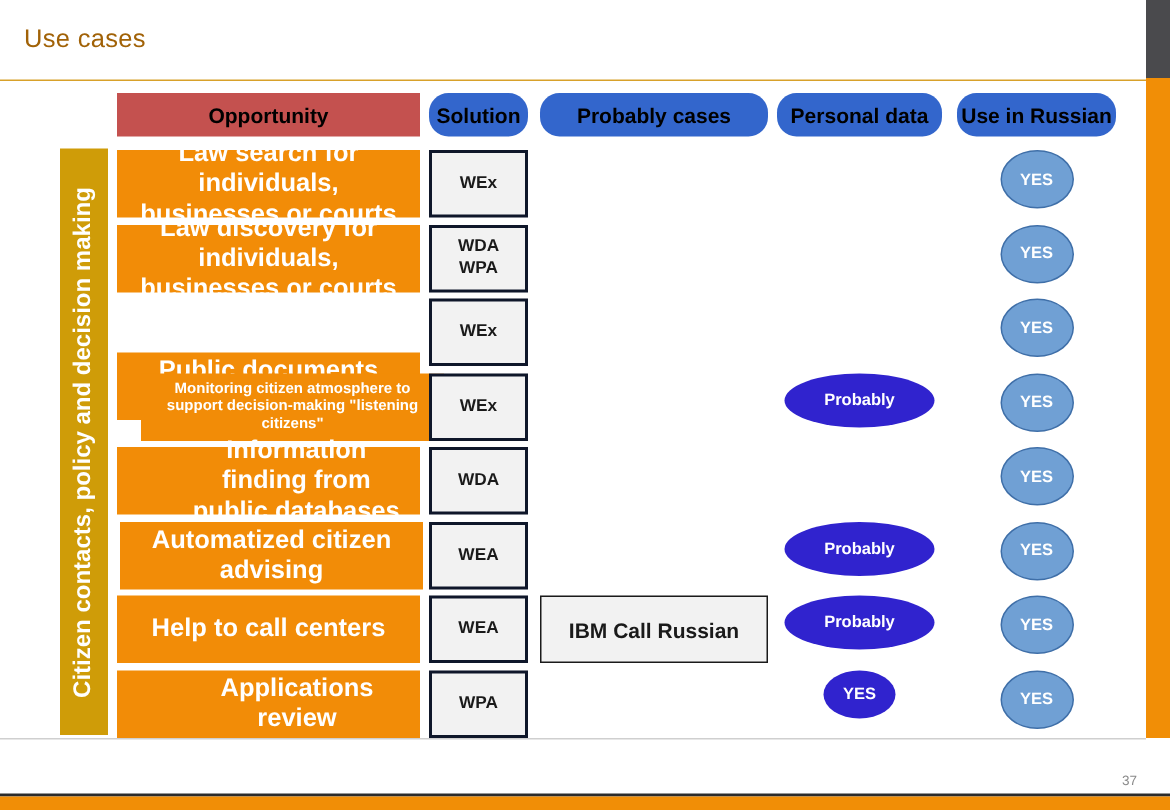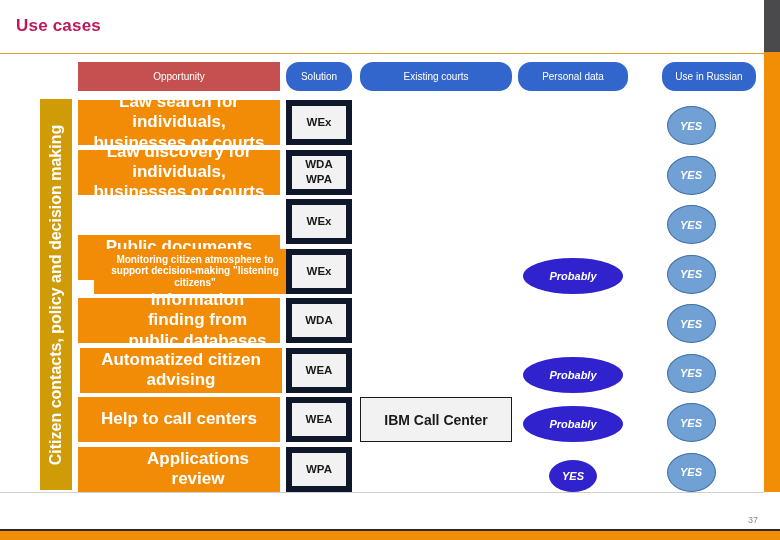--- a/index.html
+++ b/index.html
@@ -55,22 +55,22 @@
   .footer-rule {
     position: absolute;
     left: 0; top: 492px;
     width: 764px; height: 1px;
     background: #cfcfcf;
   }
   .slide-title {
     position: absolute;
     left: 16px; top: 16px;
     font-size: 17px;
-    font-weight: bold;
-    color: #be185d;
+    font-weight: normal;
+    color: #a16207;
     letter-spacing: 0.2px;
   }
   .page-number {
     position: absolute;
     right: 22px; top: 515px;
     font-size: 9px;
     color: #8a8a8a;
   }
 
   
@@ -103,23 +103,23 @@
     box-sizing: border-box;
     display: flex;
     align-items: center;
     justify-content: center;
     text-align: center;
   }
 
   
   .hdr {
     height: 29px;
-    color: #ffffff;
-    font-weight: normal;
-    font-size: 10px;
+    color: #000000;
+    font-weight: bold;
+    font-size: 14px;
   }
   .hdr-opportunity { background: #c4514f; }
   .hdr-blue { background: #3366cc; border-radius: 13px; }
 
   
   .opp-cell {
     background: #f28c07;
     color: #ffffff;
     font-weight: bold;
     font-size: 17px;
@@ -128,21 +128,21 @@
   }
   .opp-cell.small {
     font-size: 10px;
     font-weight: bold;
     line-height: 1.15;
   }
 
   
   .sol-cell {
     background: #f2f2f2;
-    border: 6px solid #0f172a;
+    border: 2px solid #0f172a;
     color: #1a1a1a;
     font-size: 11.5px;
     font-weight: bold;
     line-height: 1.3;
     flex-direction: column;
   }
 
   
   .exist-cell {
     background: #f2f2f2;
@@ -168,23 +168,22 @@
   }
   .ellipse-light {
     background: #70a0d4;
     border: 1px solid #3f6fa8;
     font-size: 11px;
   }
   .pd-wrap, .ru-wrap {
     position: absolute;
     top: 0; height: 45px;
     display: flex;
-    align-items: flex-end;
+    align-items: flex-start;
     justify-content: center;
-    font-style: italic;
   }
 </style>
 </head>
 <body>
 
 <div id="slide">
 
   <div class="top-dark-tab"></div>
   <div class="right-orange-bar"></div>
   <div class="title-rule"></div>
@@ -195,23 +194,23 @@
   <div class="slide-title">Use cases</div>
   <div class="page-number">37</div>
 
   <div class="vband">
     <div class="vband-label">Citizen contacts, policy and decision making</div>
   </div>
 
   <div id="table">
       <div class="cell hdr hdr-opportunity" style="left: 0px; width: 202px; top: 0px;">Opportunity</div>
       <div class="cell hdr hdr-blue" style="left: 208px; width: 66px; top: 0px;">Solution</div>
-      <div class="cell hdr hdr-blue" style="left: 282px; width: 152px; top: 0px;">Existing courts</div>
+      <div class="cell hdr hdr-blue" style="left: 282px; width: 152px; top: 0px;">Probably cases</div>
       <div class="cell hdr hdr-blue" style="left: 440px; width: 110px; top: 0px;">Personal data</div>
-      <div class="cell hdr hdr-blue" style="left: 560px; width: 94px; top: 0px; margin-left: 24px;">Use in Russian</div>
+      <div class="cell hdr hdr-blue" style="left: 560px; width: 106px; top: 0px;">Use in Russian</div>
       <div class="cell opp-cell" style="left: 0px; width: 202px; top: 38px;">Law search for individuals, businesses or courts</div>
       <div class="cell sol-cell" style="left: 208px; width: 66px; top: 38px;">
         <span>WEx</span>
       </div>
       <div class="ru-wrap" style="left: 560px; width: 106px; top: 38px;">
         <div class="ellipse ellipse-light" style="width: 47px; height: 37px;">YES</div>
       </div>
       <div class="cell opp-cell" style="left: 0px; width: 202px; top: 87.5px;">Law discovery for individuals, businesses or courts</div>
       <div class="cell sol-cell" style="left: 208px; width: 66px; top: 87.5px;">
         <span>WDA</span>
@@ -251,21 +250,21 @@
       <div class="pd-wrap" style="left: 440px; width: 110px; top: 285.5px;">
         <div class="ellipse ellipse-dark" style="width: 100px; height: 36px;">Probably</div>
       </div>
       <div class="ru-wrap" style="left: 560px; width: 106px; top: 285.5px;">
         <div class="ellipse ellipse-light" style="width: 47px; height: 37px;">YES</div>
       </div>
       <div class="cell opp-cell" style="left: 0px; width: 202px; top: 335px;">Help to call centers</div>
       <div class="cell sol-cell" style="left: 208px; width: 66px; top: 335px;">
         <span>WEA</span>
       </div>
-      <div class="cell exist-cell" style="left: 282px; width: 152px; top: 335px;">IBM Call Center</div>
+      <div class="cell exist-cell" style="left: 282px; width: 152px; top: 335px;">IBM Call Russian</div>
       <div class="pd-wrap" style="left: 440px; width: 110px; top: 335px;">
         <div class="ellipse ellipse-dark" style="width: 100px; height: 36px;">Probably</div>
       </div>
       <div class="ru-wrap" style="left: 560px; width: 106px; top: 335px;">
         <div class="ellipse ellipse-light" style="width: 47px; height: 37px;">YES</div>
       </div>
       <div class="cell opp-cell" style="left: 0px; width: 202px; top: 384.5px; padding-left: 44px;">Applications review</div>
       <div class="cell sol-cell" style="left: 208px; width: 66px; top: 384.5px;">
         <span>WPA</span>
       </div>

